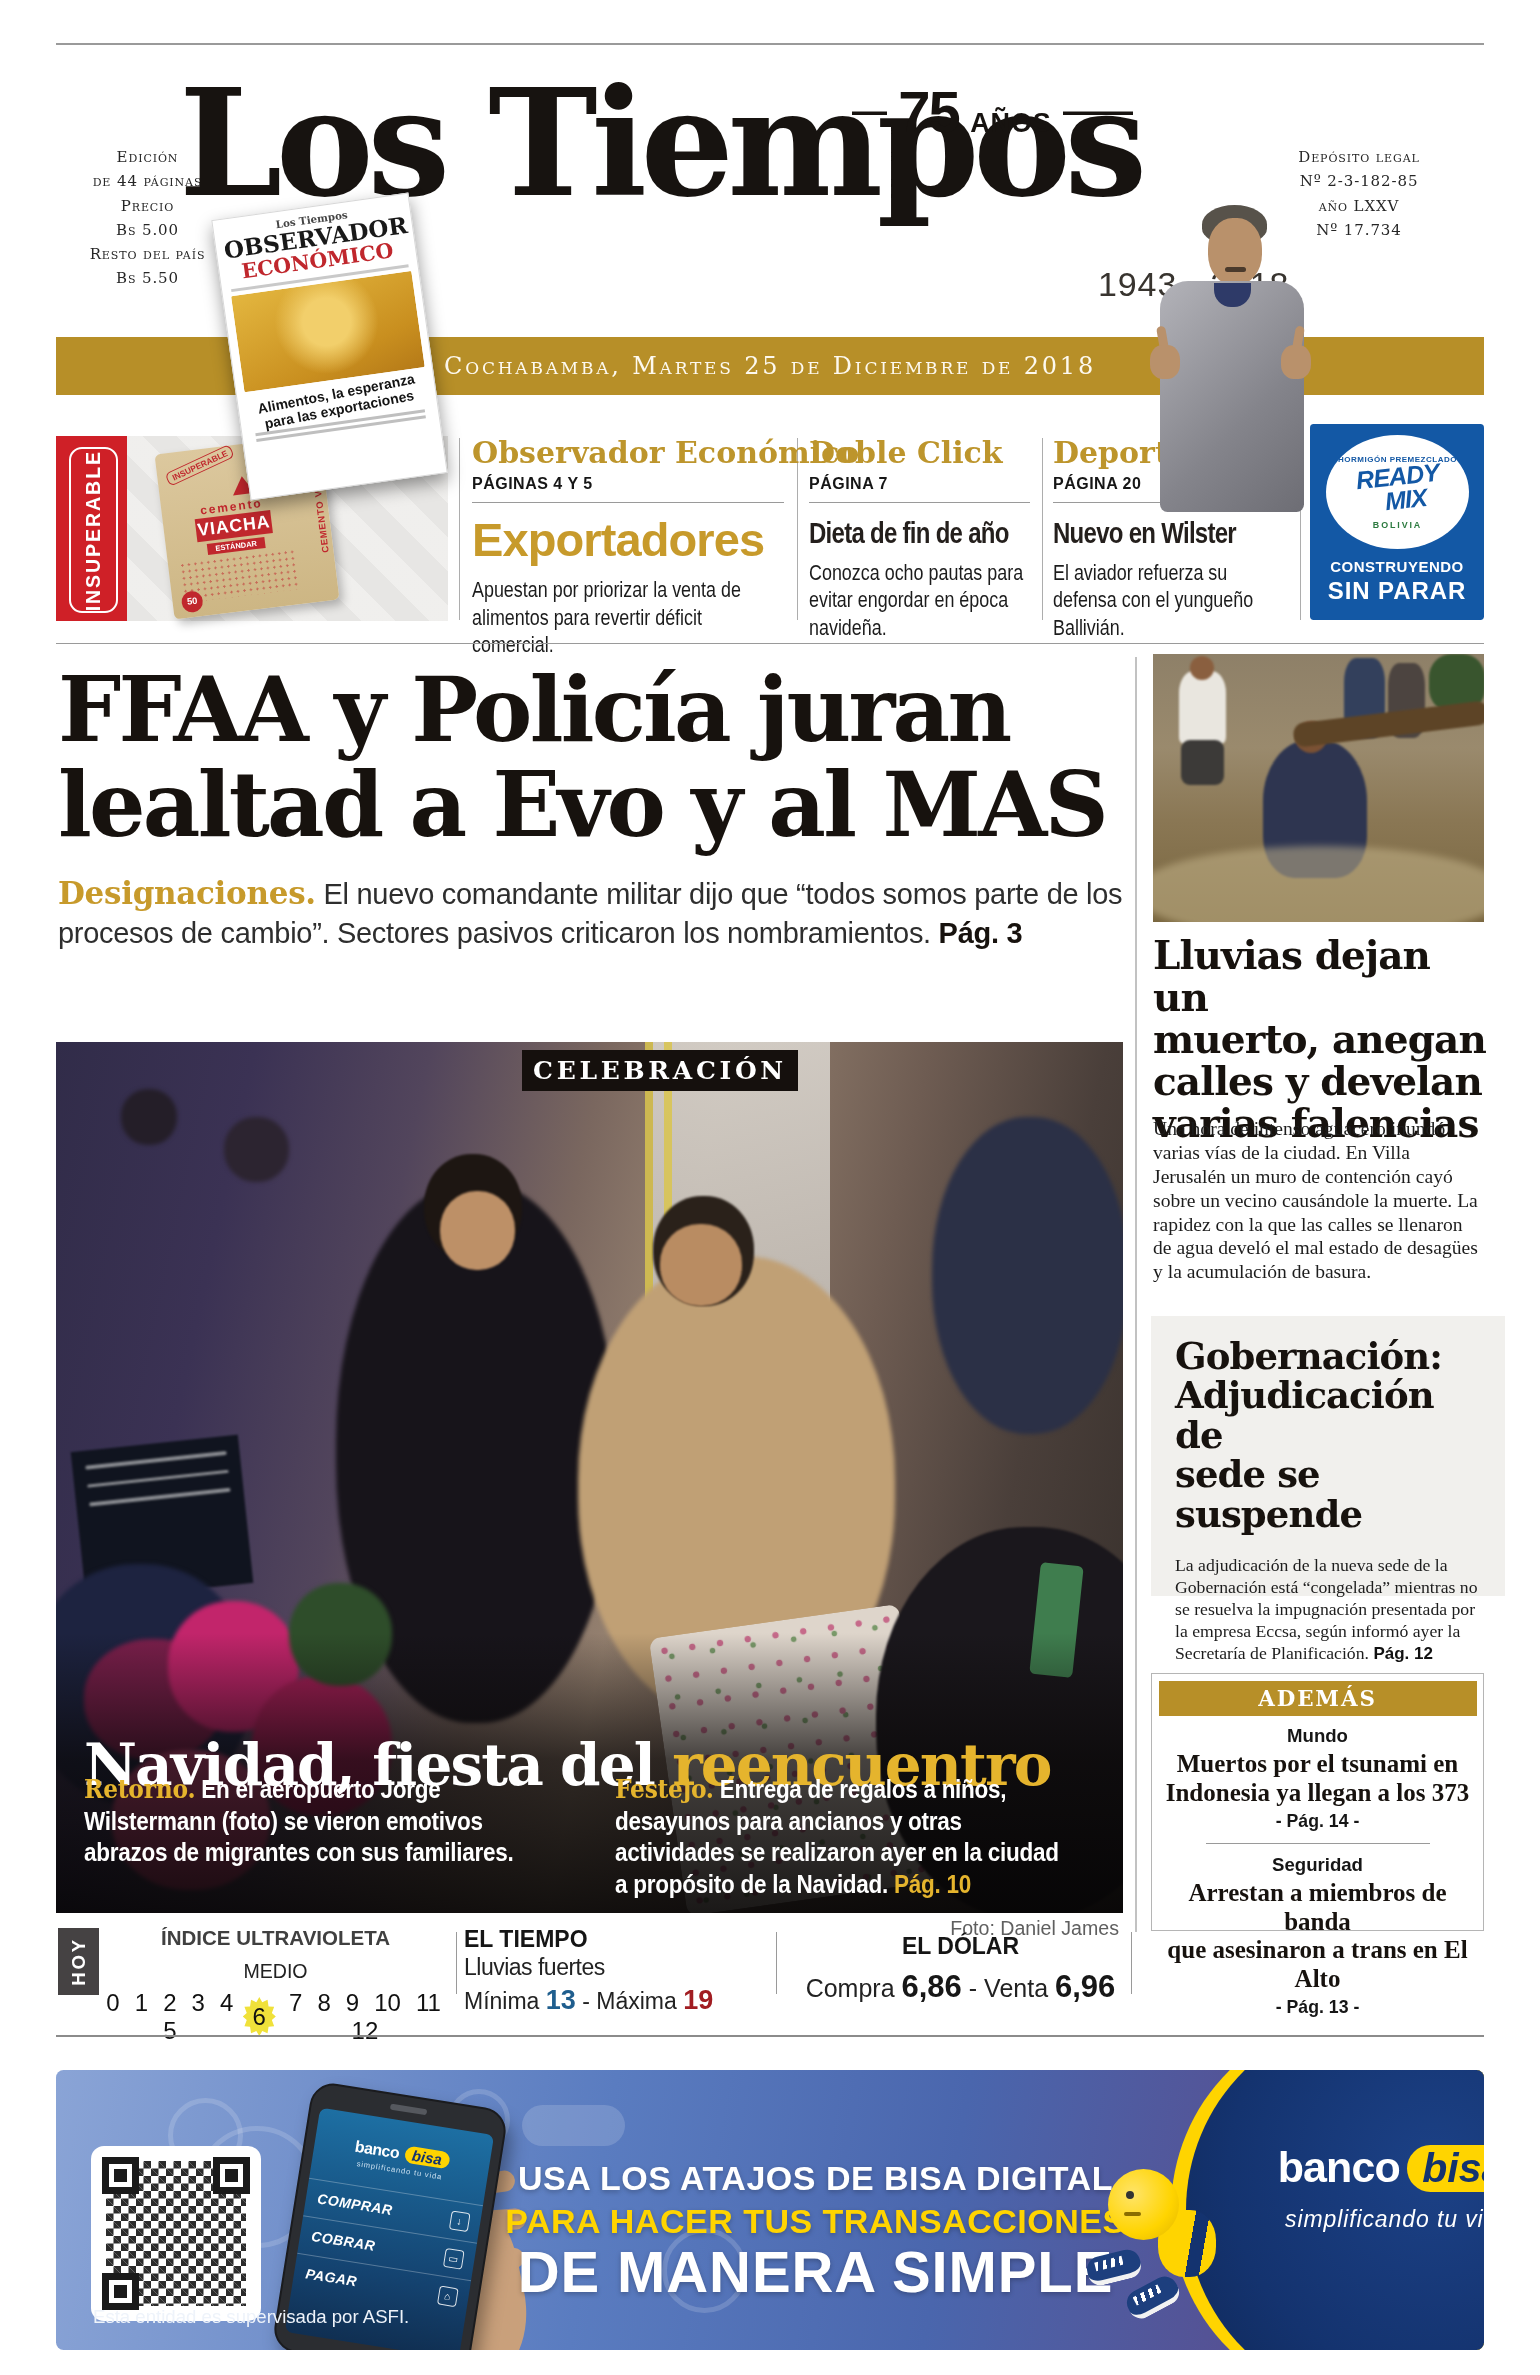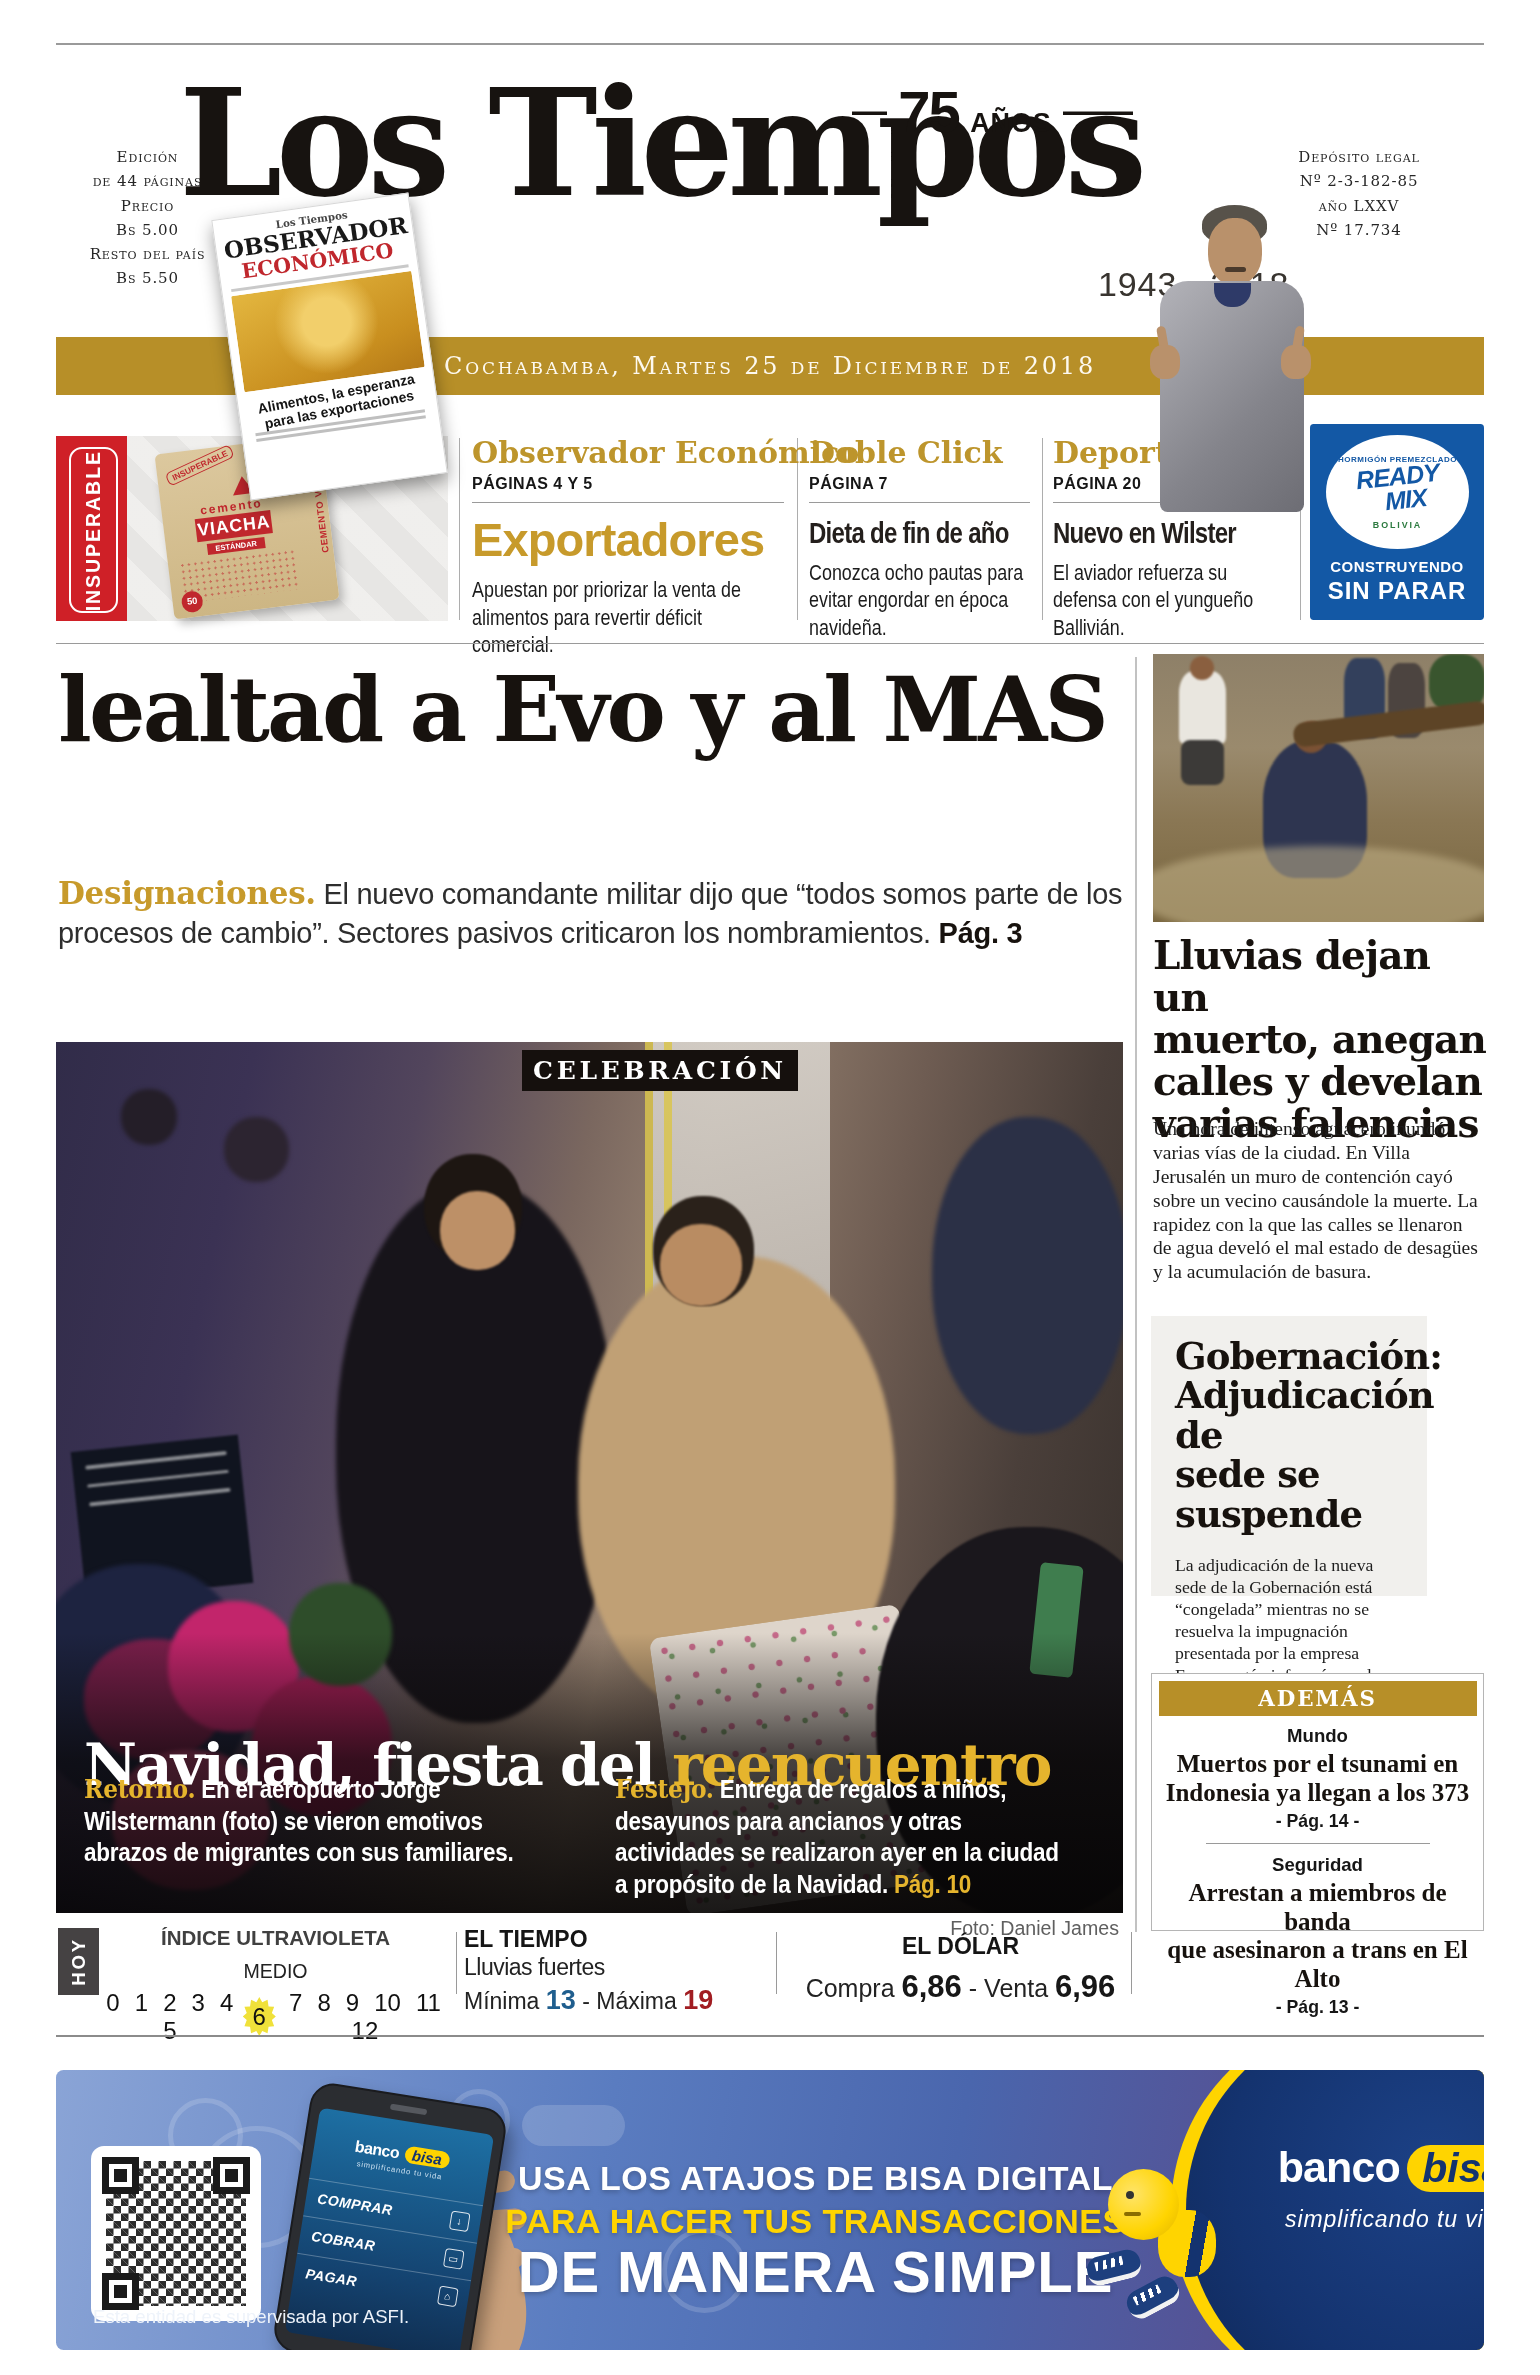--- a/index.html
+++ b/index.html
@@ -138,21 +138,21 @@
   .ph-title{position:absolute;left:28px;bottom:114px;font-size:58px;letter-spacing:-1.9px;color:#fff;white-space:nowrap}
   .ph-title .g{color:#e5b42d}
   .ph-caps{position:absolute;left:28px;bottom:13px;width:1025px;display:flex;gap:37px}
   .ph-cap{width:494px;font-weight:700;font-size:25px;line-height:1.26;color:#fff;letter-spacing:-0.3px;
           transform:scaleX(.9);transform-origin:left;width:522px}
   .ph-cap .lead{font-family:"DejaVu Serif",serif;font-weight:700;color:#e5b42d;font-size:26px}
   .ph-cap .pref{color:#e5b42d;font-weight:800}
   .credit{left:839px;top:1917px;width:280px;text-align:right;font-size:19.6px;color:#5f5f5f}
 
   
-  .gober{left:1151px;top:1316px;width:276px;height:280px;background:#f1f0ed;box-sizing:border-box;padding:20.5px 24px}
+  .gober{left:1151px;top:1316px;width:354px;height:280px;background:#f1f0ed;box-sizing:border-box;padding:20.5px 24px}
   .gober .hl{font-family:"DejaVu Serif",serif;font-weight:700;font-size:37px;letter-spacing:-0.9px;line-height:1.07;color:#17120e}
   .gober .bd{font-family:"Liberation Serif",serif;font-size:17.7px;line-height:1.24;color:#1d1d1d;margin-top:20.5px}
   .gober .pref{font-weight:700;font-family:"Liberation Sans",sans-serif;font-size:17px;color:#111}
 
   
   .ademas{left:1151px;top:1673px;width:333px;height:258px;border:0.9px solid #b5b5b5;box-sizing:border-box;background:#fff}
   .ademas .bar{margin:6.5px;height:35px;background:#b78f28;color:#fff;display:flex;align-items:center;justify-content:center;
                font-family:"DejaVu Serif",serif;font-weight:700;font-size:21.4px;letter-spacing:1.9px}
   .ademas .sect{text-align:center;font-weight:800;font-size:18.6px;color:#161616;margin-top:9.3px}
   .ademas .hl{text-align:center;font-family:"Liberation Serif",serif;font-weight:700;font-size:25px;line-height:1.14;color:#17120e;margin-top:3.7px}
@@ -346,20 +346,21 @@
       <div class="rm-brand" style="margin-left:17px">MIX</div>
       <div class="rm-bol">BOLIVIA</div>
     </div>
     <div class="rm-s1">CONSTRUYENDO</div>
     <div class="rm-s2">SIN PARAR</div>
   </div>
 
   <div class="abs hairline rule-below-teasers"></div>
 
   <div class="abs lead-hl ds">
+    <div>FFAA y Policía juran</div>
     <div>lealtad a Evo y al MAS</div>
   </div>
   <div class="abs lead-deck">
     <span class="kick">Designaciones.</span>
     <span>El nuevo comandante militar dijo que “todos somos parte de los procesos de cambio”. Sectores pasivos criticaron los nombramientos.</span>
     <span class="pref">Pág. 3</span>
   </div>
 
   <div class="abs vrule-main"></div>
 

